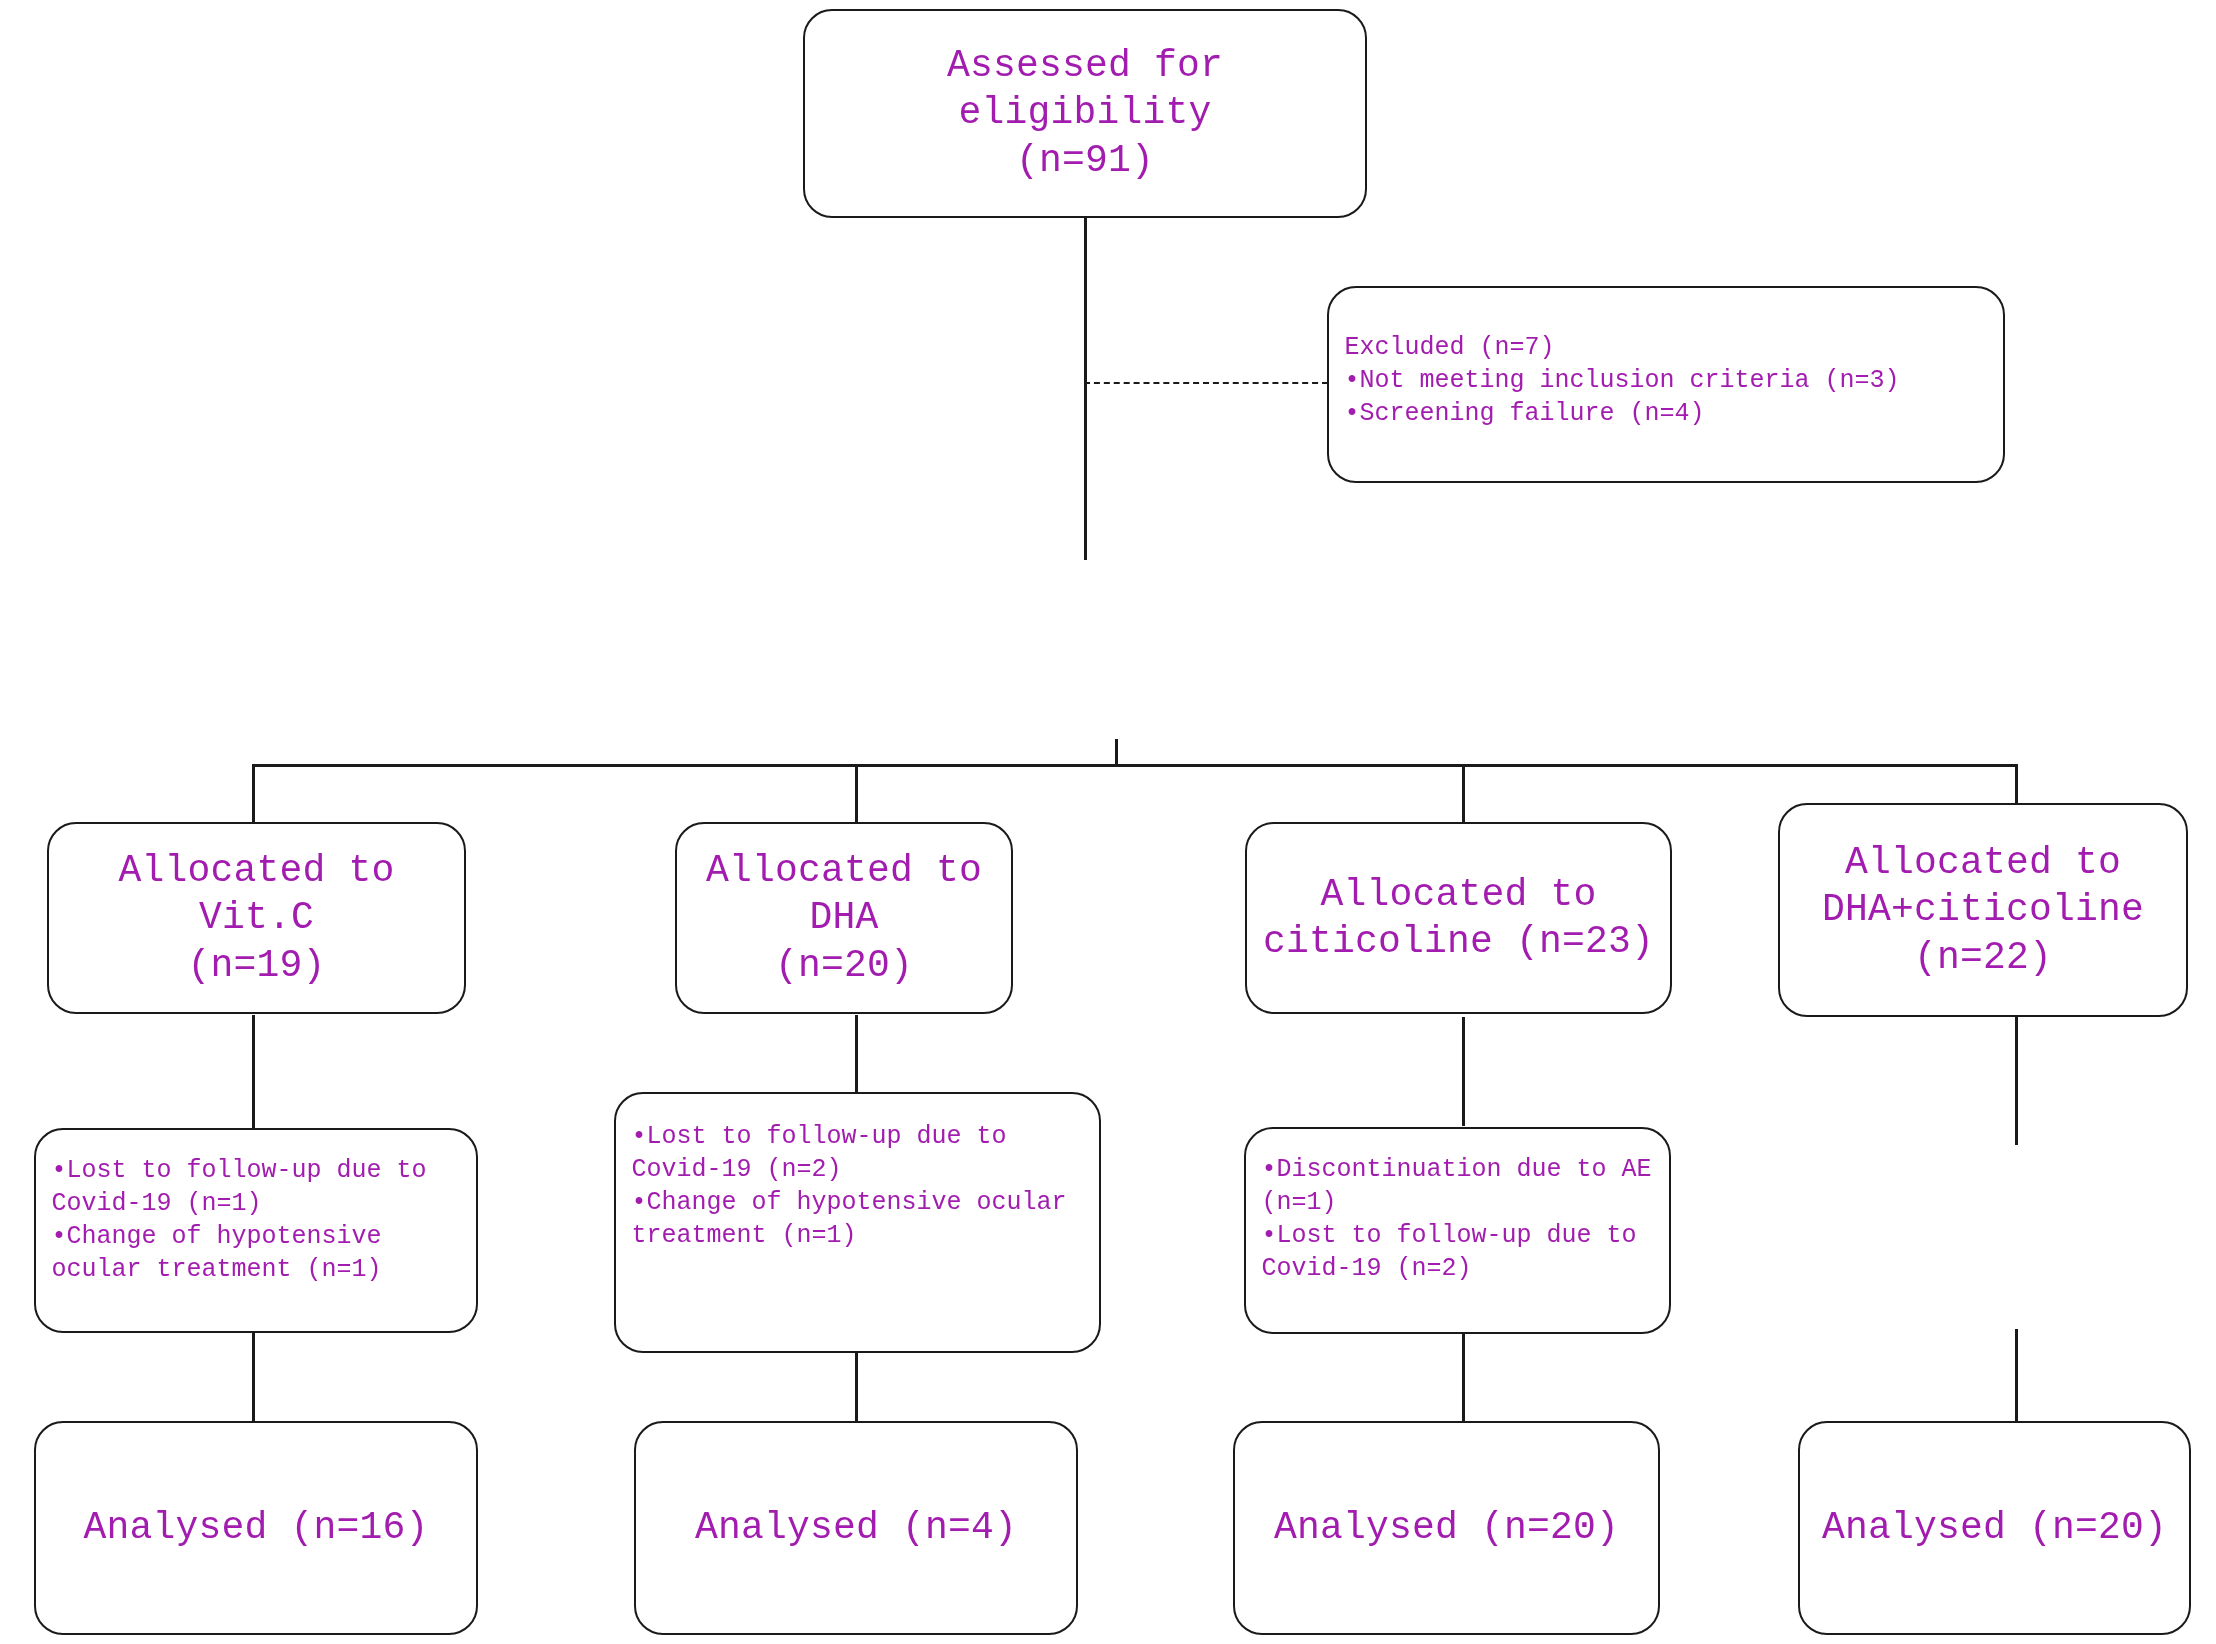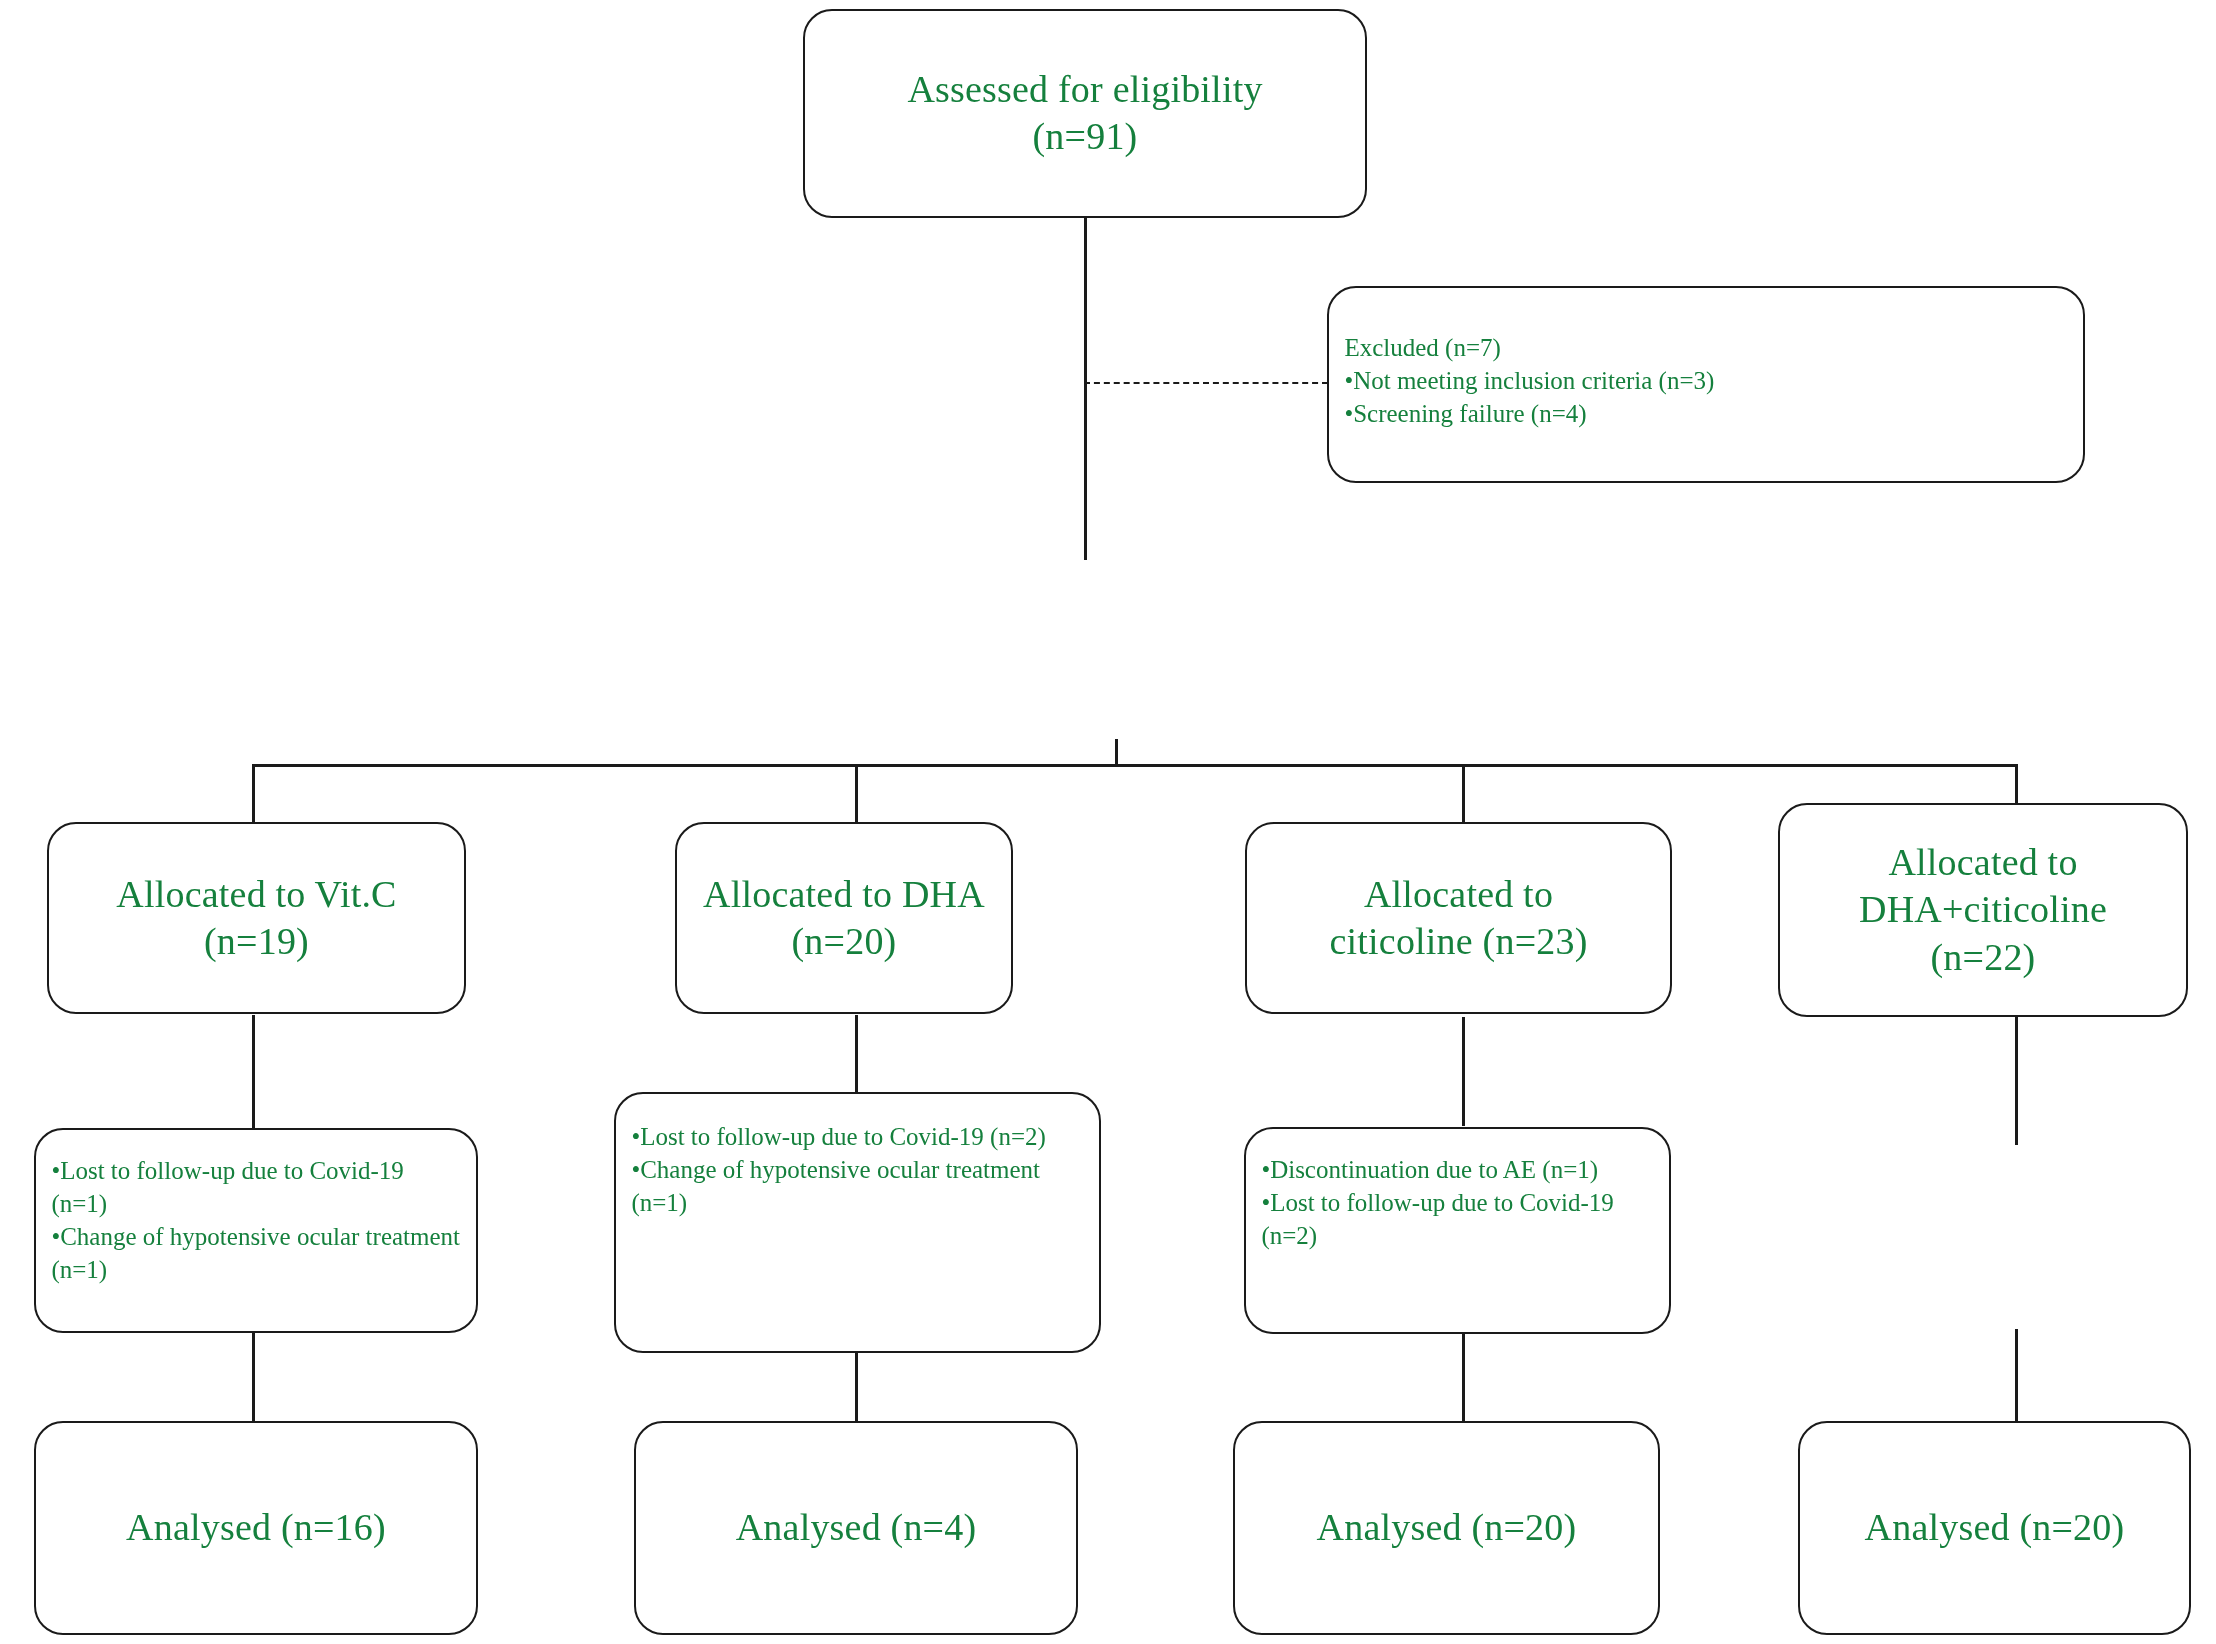--- a/index.html
+++ b/index.html
@@ -5,22 +5,22 @@
   html, body {
     margin: 0;
     padding: 0;
     background: #ffffff;
   }
   #canvas {
     position: relative;
     width: 2216px;
     height: 1645px;
     background: #ffffff;
-    font-family: Liberation Serif, serif;
-    color: #15803d;
+    font-family: Liberation Mono, monospace;
+    color: #a21caf;
     overflow: hidden;
   }
 
   
   .node {
     position: absolute;
     box-sizing: border-box;
     border: 2.6px solid #1a1a1a;
     border-radius: 29px;
     background: #ffffff;
@@ -87,21 +87,21 @@
 
   <div class="node" style="left:803px; top:8.5px; width:564px; height:209px;">
     <div class="node-text big-text">Assessed for eligibility
 (n=91)</div>
   </div>
 
   <div class="vline" style="left:1084px; top:218px; height:342px;"></div>
 
   <div class="dashline" style="left:1084px; top:382px; width:244px;"></div>
 
-  <div class="node left-align" style="left:1327px; top:286px; width:758px; height:197px;">
+  <div class="node left-align" style="left:1327px; top:286px; width:678px; height:197px;">
     <div class="bullets" style="left:0; top:43px;">
       <div class="bullet-line">Excluded (n=7)</div>
       <div class="bullet-line">•Not meeting inclusion criteria (n=3)</div>
       <div class="bullet-line">•Screening failure (n=4)</div>
     </div>
   </div>
 
 
   <div class="vline" style="left:1115px; top:739px; height:26px;"></div>
 

